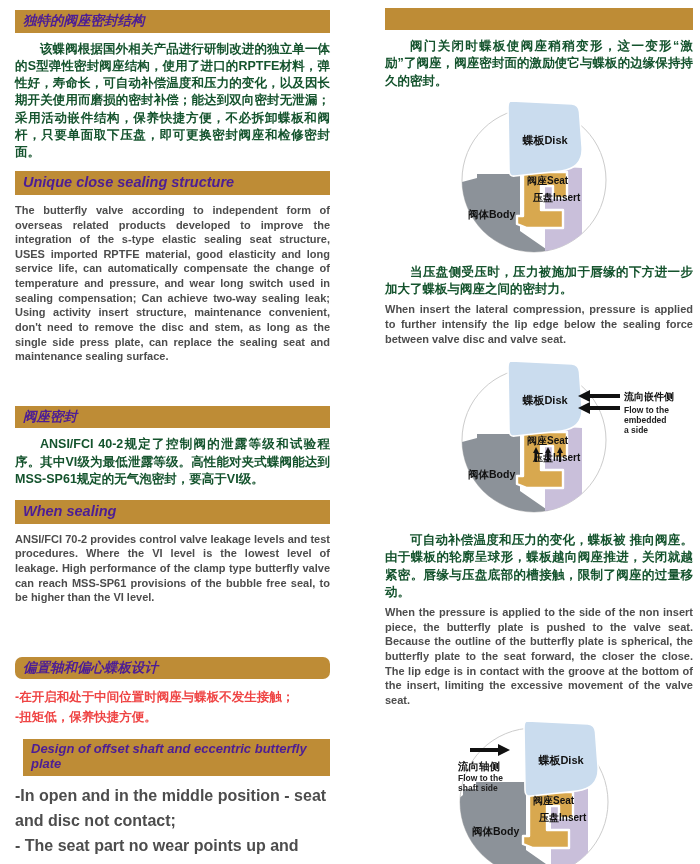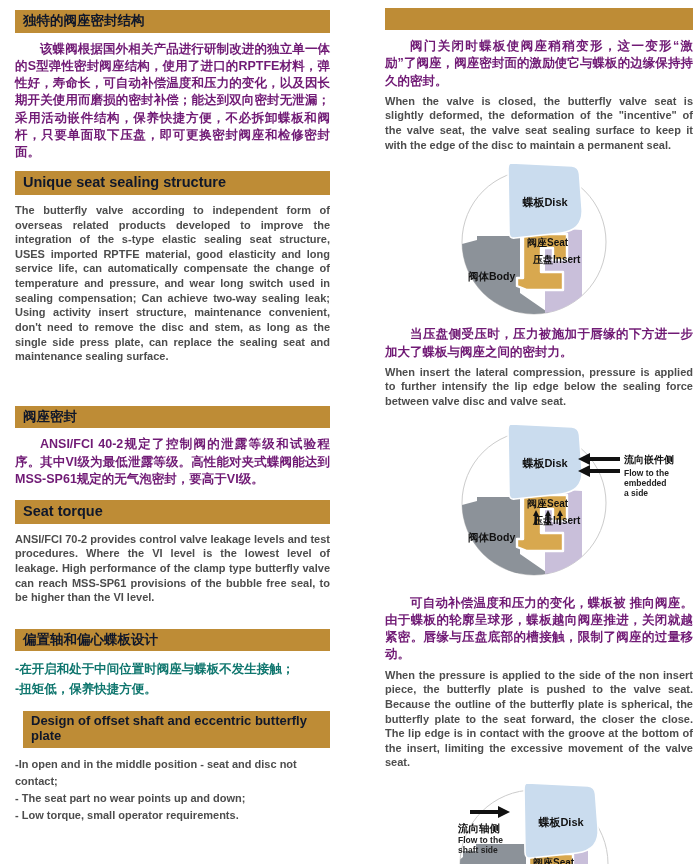--- a/index.html
+++ b/index.html
@@ -2,54 +2,54 @@
 <html><head>
 <meta charset="utf-8">
 <style>
   html,body{margin:0;padding:0;background:#fff;}
   body{width:700px;height:864px;overflow:hidden;
        font-family:"Liberation Sans","DejaVu Sans",sans-serif;}
   .page{position:relative;width:700px;height:864px;background:#fff;}
   .col{position:absolute;top:0;}
   .col-left{left:15px;width:315px;}
   .col-right{left:385px;width:308px;}
-  .bar{background:#BE8C36;color:#0f172a;font-weight:bold;padding:3px 8px 4px 8px;
-       font-size:13.5px;line-height:1.15;}
+  .bar{background:#BE8C36;color:#4c1d95;font-weight:bold;padding:3px 8px 4px 8px;
+       font-size:13.5px;line-height:1.15;font-style:italic;}
   .bar-en{font-size:14.5px;}
   .bar-blank{height:15px;margin-top:8px;}
-  .cn{color:#701a75;font-weight:bold;font-size:12.5px;line-height:1.38;
+  .cn{color:#14532d;font-weight:bold;font-size:12.5px;line-height:1.38;
       text-align:justify;margin:0;}
   .indent{text-indent:2em;}
   .en{color:#4d4d4d;font-weight:600;font-size:11px;line-height:1.33;
       text-align:justify;margin:0;}
   .mt4{margin-top:4px;} .mt6{margin-top:6px;font-family:Liberation Serif, serif;} .mt8{margin-top:8px;}
-  .mt10{margin-top:10px;} .mt12{margin-top:12px;} .mt14{margin-top:14px;} .mt26{margin-top:42px;} .mt38{margin-top:24px;}
-  .bullets-cn div{color:#0f766e;font-weight:bold;font-size:12.5px;line-height:1.6;}
-  .bullets-en div{color:#4d4d4d;font-weight:600;font-size:11px;line-height:1.55;}
+  .mt10{margin-top:10px;} .mt12{margin-top:12px;} .mt14{margin-top:14px;} .mt26{margin-top:42px;} .mt38{margin-top:52px;border-radius:7px;}
+  .bullets-cn div{color:#ef4444;font-weight:bold;font-size:12.5px;line-height:1.6;}
+  .bullets-en div{color:#4d4d4d;font-weight:600;font-size:16px;line-height:1.55;}
   svg{display:block;}
   .valve-svg{margin-top:8px;}
   svg text{font-family:"Liberation Sans","DejaVu Sans",sans-serif;}
 </style>
 </head>
 <body>
 
 <div class="page">
 
   <div class="col col-left">
 
     <div class="bar mt10">独特的阀座密封结构</div>
     <p class="cn indent mt8">该蝶阀根据国外相关产品进行研制改进的独立单一体的S型弹性密封阀座结构，使用了进口的RPTFE材料，弹性好，寿命长，可自动补偿温度和压力的变化，以及因长期开关使用而磨损的密封补偿；能达到双向密封无泄漏；采用活动嵌件结构，保养快捷方便，不必拆卸蝶板和阀杆，只要单面取下压盘，即可更换密封阀座和检修密封面。</p>
 
-    <div class="bar bar-en mt10">Unique seat sealing structure</div>
+    <div class="bar bar-en mt10">Unique close sealing structure</div>
     <p class="en mt8">The butterfly valve according to independent form of overseas related products developed to improve the integration of the s-type elastic sealing seat structure, USES imported RPTFE material, good elasticity and long service life, can automatically compensate the change of temperature and pressure, and wear long switch used in sealing compensation; Can achieve two-way sealing leak; Using activity insert structure, maintenance convenient, don't need to remove the disc and stem, as long as the single side press plate, can replace the sealing seat and maintenance sealing surface.</p>
 
     <div class="bar mt26">阀座密封</div>
     <p class="cn indent mt8">ANSI/FCI 40-2规定了控制阀的泄露等级和试验程序。其中VI级为最低泄露等级。高性能对夹式蝶阀能达到MSS-SP61规定的无气泡密封，要高于VI级。</p>
 
-    <div class="bar bar-en mt12">Seat torque</div>
+    <div class="bar bar-en mt12">When sealing</div>
     <p class="en mt8">ANSI/FCI 70-2 provides control valve leakage levels and test procedures. Where the VI level is the lowest level of leakage. High performance of the clamp type butterfly valve can reach MSS-SP61 provisions of the bubble free seal, to be higher than the VI level.</p>
 
     <div class="bar mt38">偏置轴和偏心蝶板设计</div>
     <div class="bullets-cn mt8">
       <div>-在开启和处于中间位置时阀座与蝶板不发生接触；</div>
       <div>-扭矩低，保养快捷方便。</div>
     </div>
 
     <div class="bar bar-en mt12" style="font-size:13px;margin-left:8px;">Design of offset shaft and eccentric butterfly plate</div>
     <div class="bullets-en mt8">
@@ -57,21 +57,20 @@
       <div>- The seat part no wear points up and down;</div>
       <div>- Low torque, small operator requirements.</div>
     </div>
 
   </div>
 
   <div class="col col-right">
 
     <div class="bar bar-blank"></div>
     <p class="cn indent mt8">阀门关闭时蝶板使阀座稍稍变形，这一变形“激励”了阀座，阀座密封面的激励使它与蝶板的边缘保持持久的密封。</p>
-    <p class="en mt4">When the valve is closed, the butterfly valve seat is slightly deformed, the deformation of the "incentive" of the valve seat, the valve seat sealing surface to keep it with the edge of the disc to maintain a permanent seal.</p>
 
     <svg class="valve-svg" width="230" height="160" viewBox="0 0 230 160" style="margin-left:39px;">
       <defs>
           <clipPath id="c1">
             <circle cx="110" cy="82" r="72"></circle>
           </clipPath>
         </defs>
       <circle cx="110" cy="82" r="72" fill="#fff" stroke="#cccccc" stroke-width="1"></circle>
       <g clip-path="url(#c1)">
         <path d="M 30 86 L 53 80 L 53 76 L 96 76 L 96 133 L 135 160 L 95 175 L 22 148 Z" fill="#8C9299"></path>

